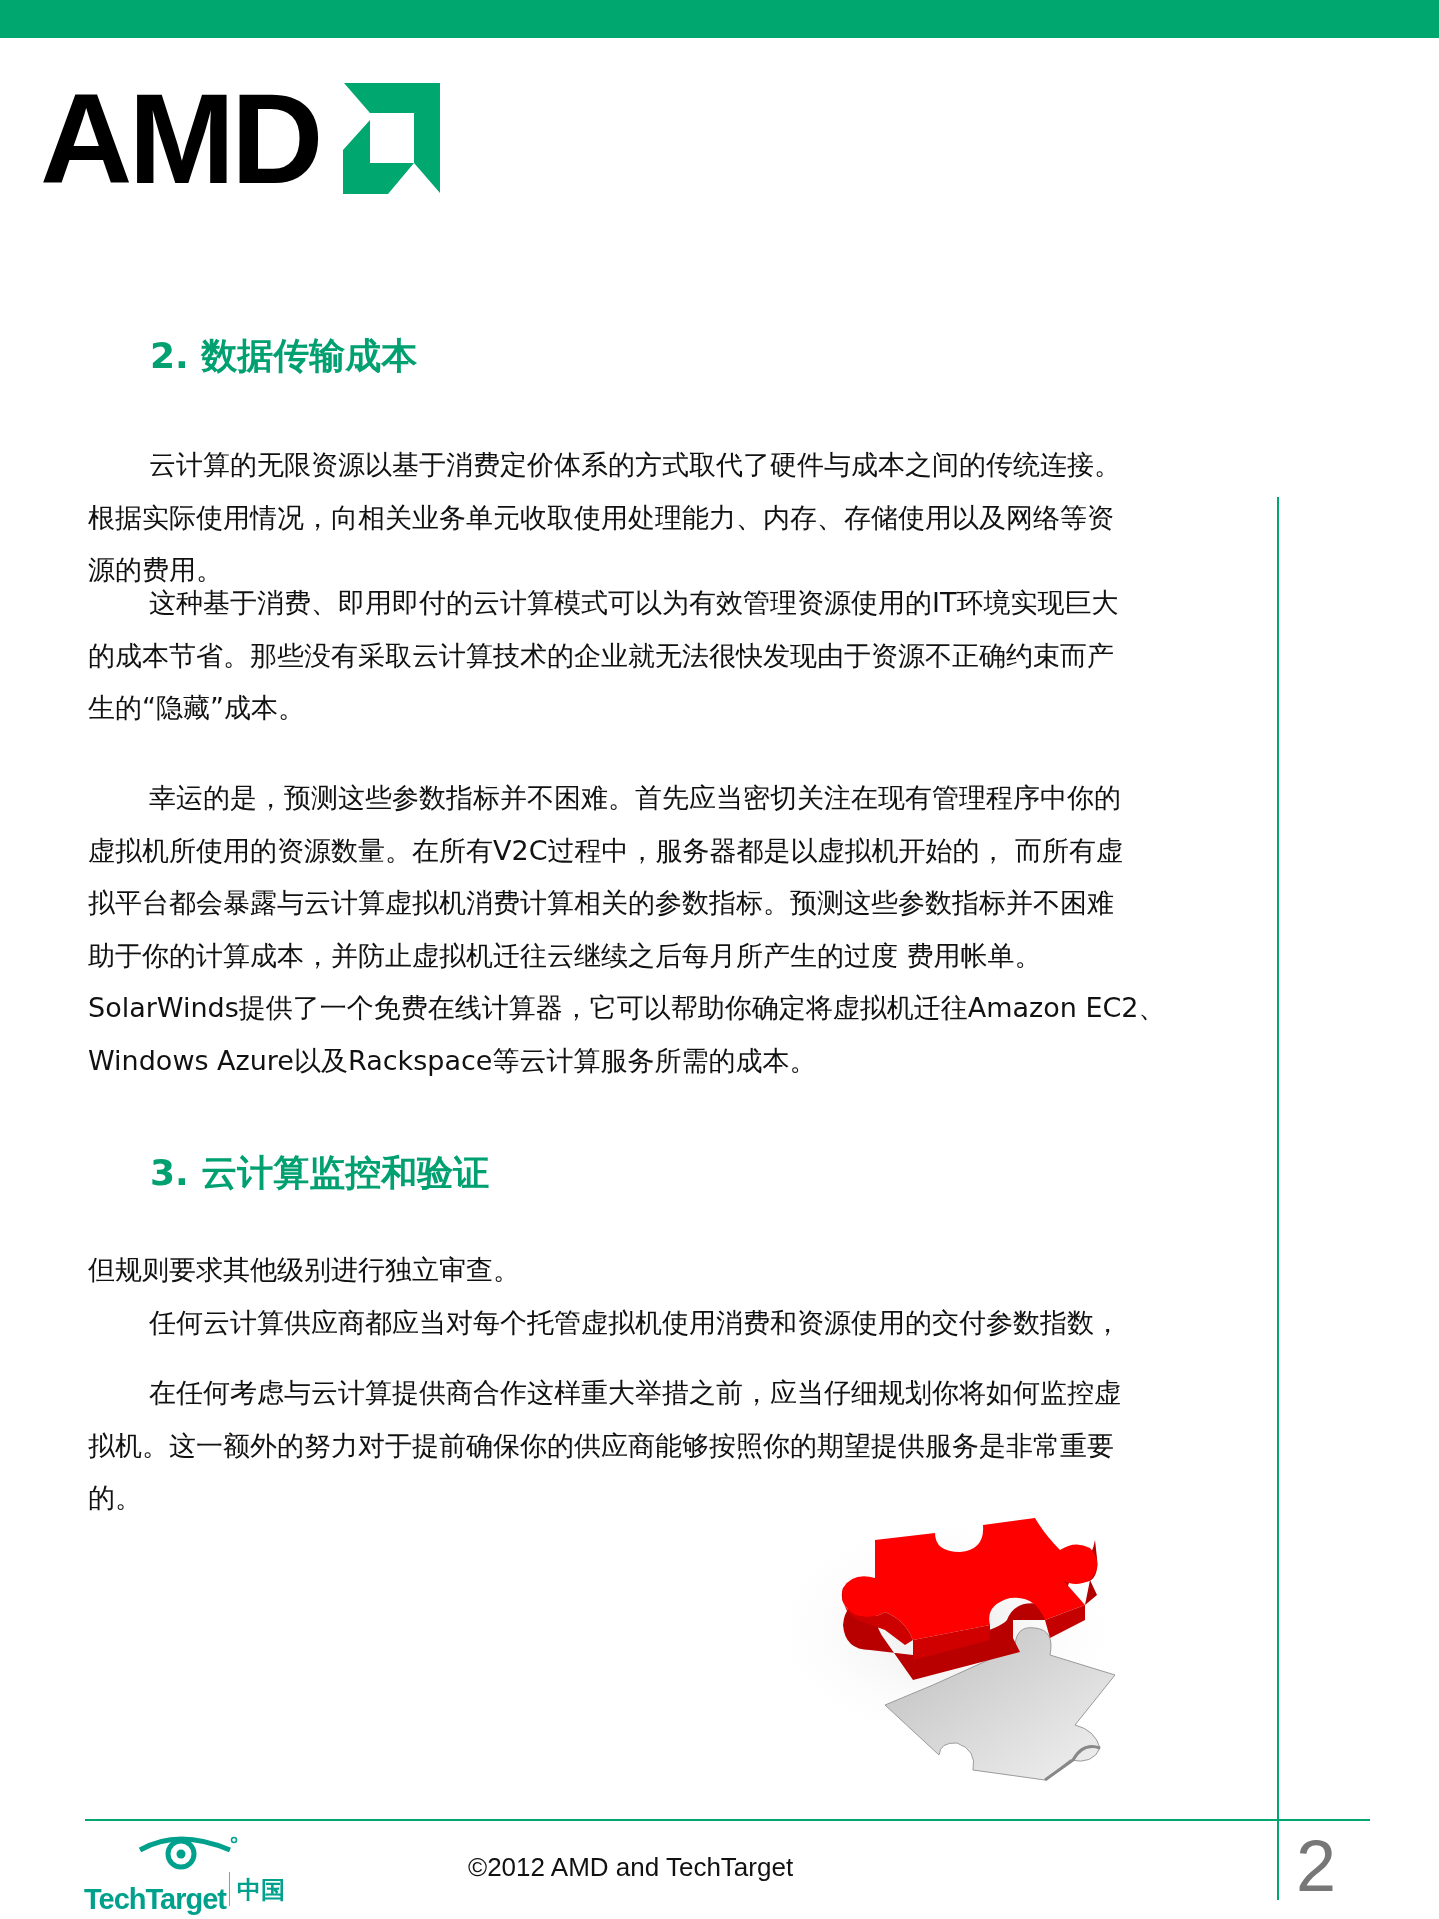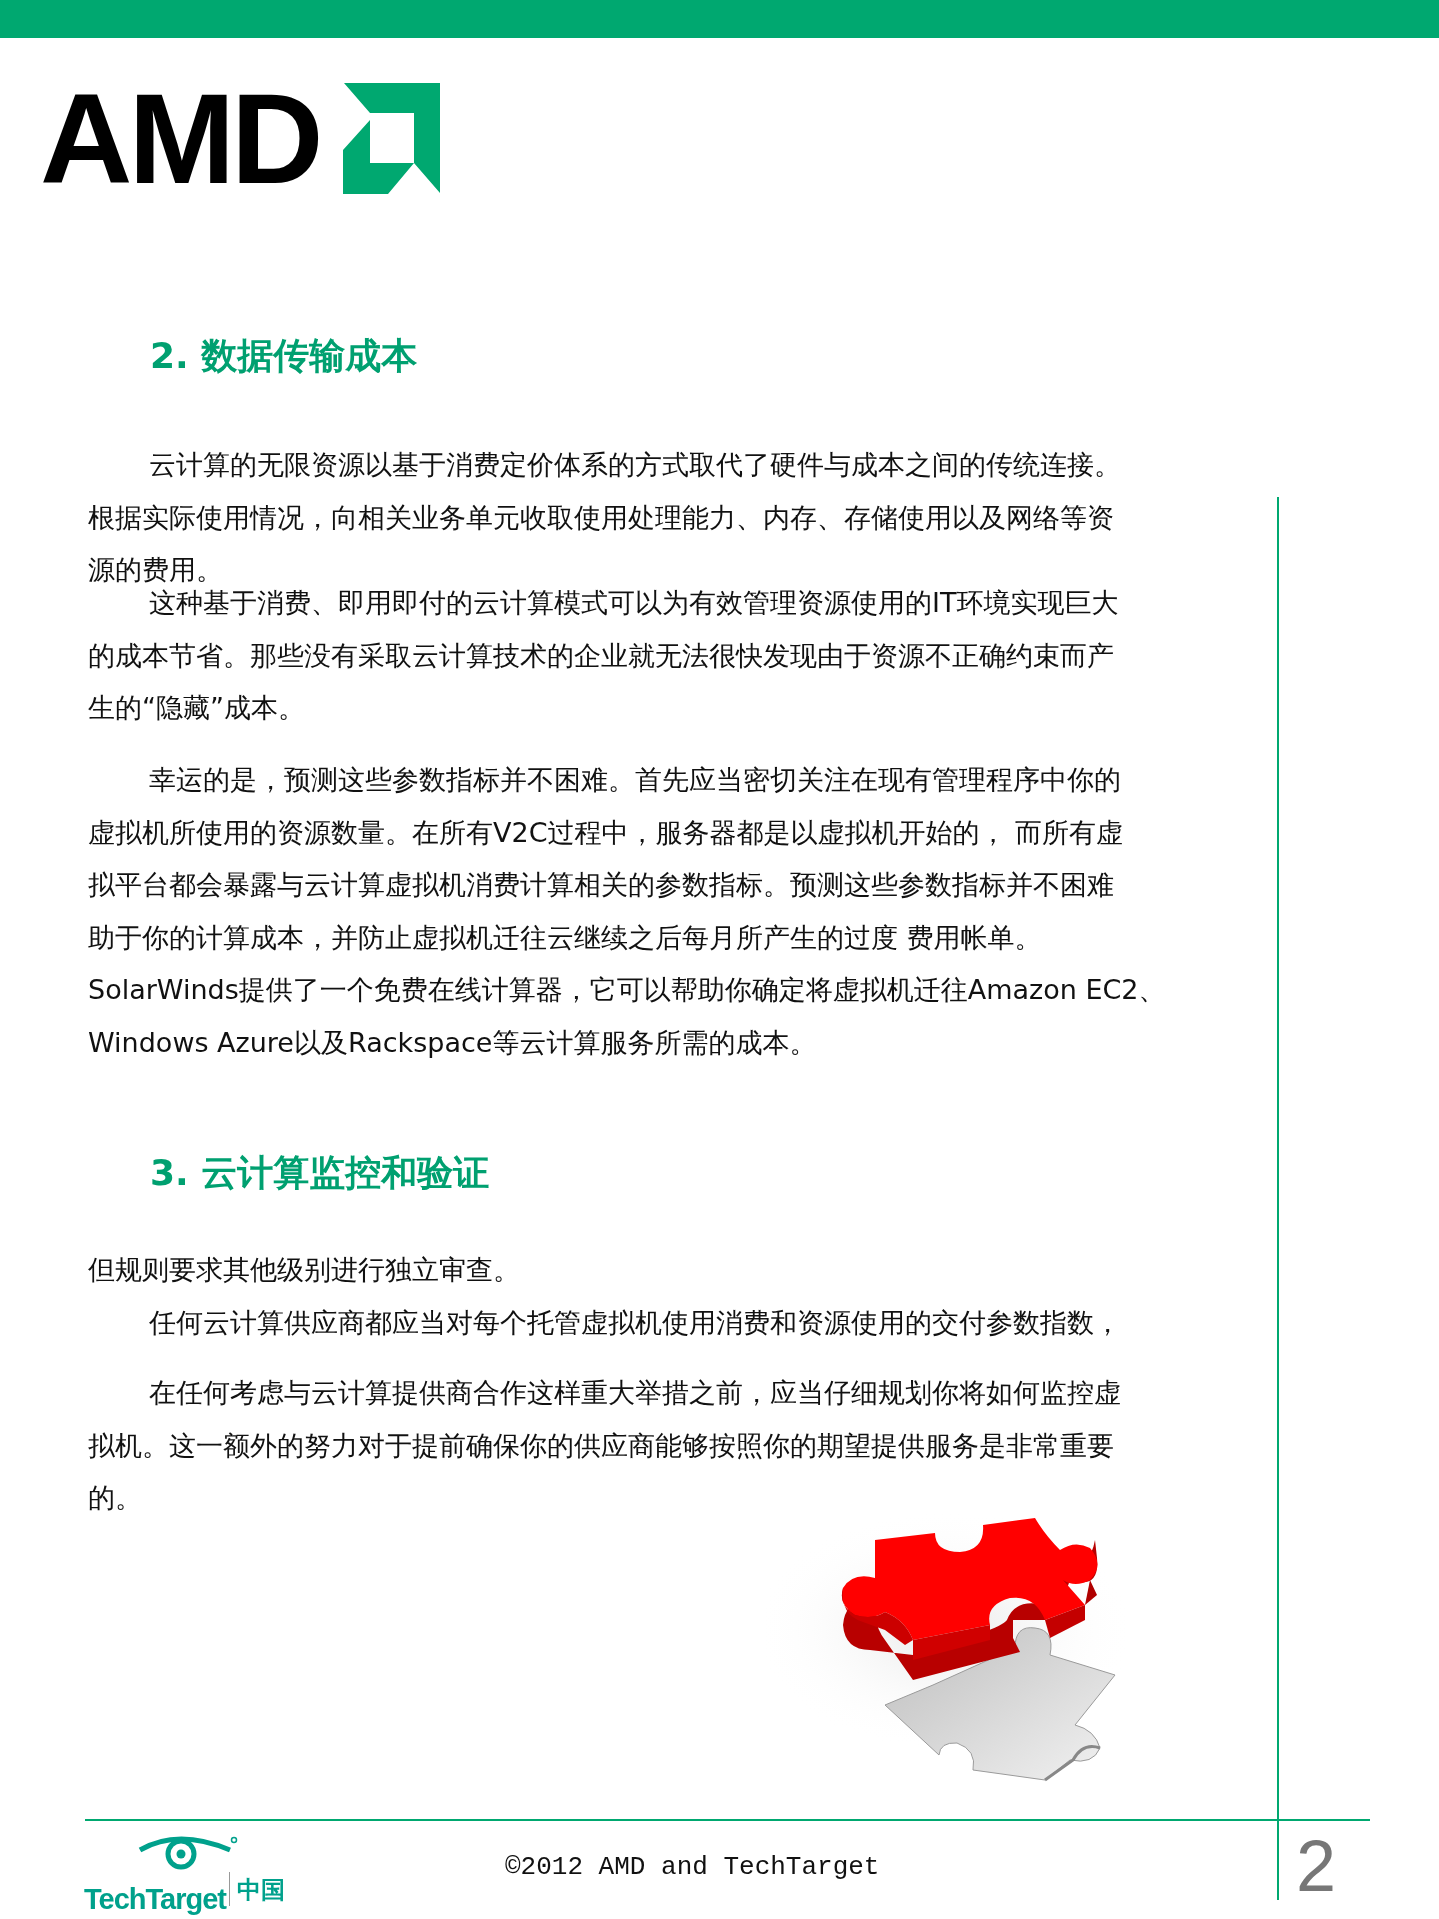--- a/index.html
+++ b/index.html
@@ -43,21 +43,21 @@
     position: absolute; left: 2px; top: 49px; font-family: "Liberation Sans", sans-serif;
     font-weight: bold; font-size: 29px; color: #00a18c; letter-spacing: -1px; white-space: nowrap;
   }
   .tt-sep { position: absolute; left: 147px; top: 38px; width: 1px; height: 34px; background: #999; }
   .tt-cn {
     position: absolute; left: 155px; top: 40px; font-weight: bold; font-size: 24px; color: #00a18c;
     white-space: nowrap;
   }
   .copyright {
     position: absolute; left: 468px; top: 1852px; font-size: 26px; color: #111;
-    font-family: Liberation Mono, monospace; white-space: nowrap; margin-left: 37px;
+    font-family: Liberation Sans, sans-serif; white-space: nowrap;
   }
   .page-num {
     position: absolute; left: 1296px; top: 1826px; font-size: 72px; color: #777;
     font-family: "Liberation Sans", sans-serif; line-height: 80px;
   }
 </style>
 </head>
 <body>
 
 <div class="top-bar"></div>
@@ -79,21 +79,21 @@
   <span class="line">根据实际使用情况，向相关业务单元收取使用处理能力、内存、存储使用以及网络等资</span>
   <span class="line">源的费用。</span>
 </div>
 
 <div class="para" style="top:577px;">
   <span class="line indent">这种基于消费、即用即付的云计算模式可以为有效管理资源使用的IT环境实现巨大</span>
   <span class="line">的成本节省。那些没有采取云计算技术的企业就无法很快发现由于资源不正确约束而产</span>
   <span class="line">生的“隐藏”成本。</span>
 </div>
 
-<div class="para" style="top:754px;">
+<div class="para" style="top:772px;">
   <span class="line indent">幸运的是，预测这些参数指标并不困难。首先应当密切关注在现有管理程序中你的</span>
   <span class="line">虚拟机所使用的资源数量。在所有V2C过程中，服务器都是以虚拟机开始的， 而所有虚</span>
   <span class="line">拟平台都会暴露与云计算虚拟机消费计算相关的参数指标。预测这些参数指标并不困难</span>
   <span class="line">助于你的计算成本，并防止虚拟机迁往云继续之后每月所产生的过度 费用帐单。</span>
   <span class="line">SolarWinds提供了一个免费在线计算器，它可以帮助你确定将虚拟机迁往Amazon EC2、</span>
   <span class="line">Windows Azure以及Rackspace等云计算服务所需的成本。</span>
 </div>
 
 <div class="heading" style="top:1151px;">3. 云计算监控和验证</div>
 

